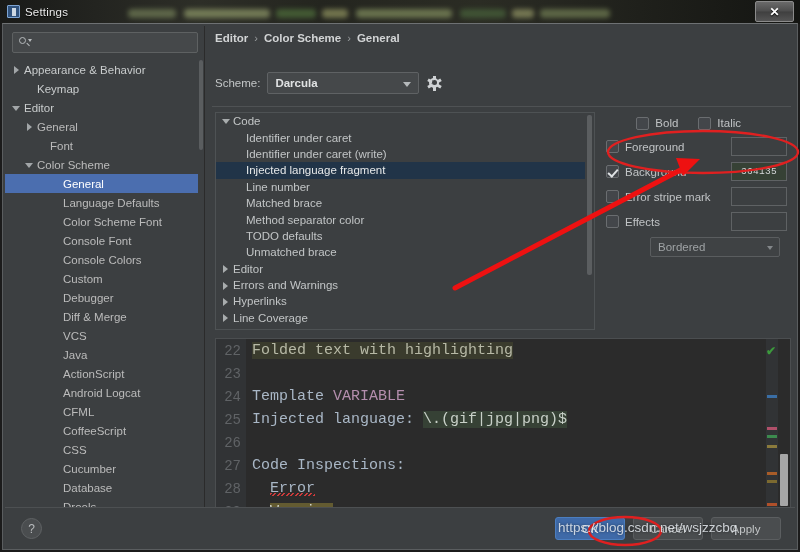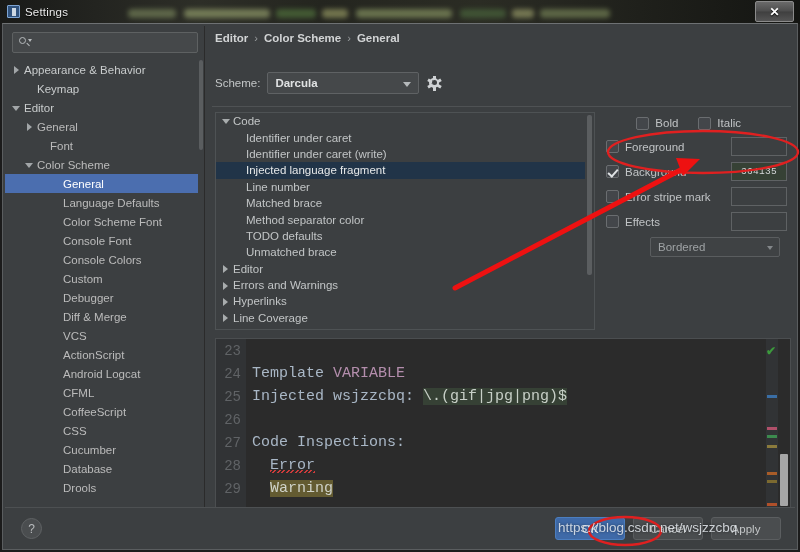--- a/index.html
+++ b/index.html
@@ -434,20 +434,25 @@
             <span>Diff &amp; Merge</span>
           </div>
           <div class="srow">
             <span style="width: 45px; flex: 0 0 auto;"></span>
             <span class="arrow "></span>
             <span>VCS</span>
           </div>
           <div class="srow">
             <span style="width: 45px; flex: 0 0 auto;"></span>
             <span class="arrow "></span>
+            <span>Java</span>
+          </div>
+          <div class="srow">
+            <span style="width: 45px; flex: 0 0 auto;"></span>
+            <span class="arrow "></span>
             <span>ActionScript</span>
           </div>
           <div class="srow">
             <span style="width: 45px; flex: 0 0 auto;"></span>
             <span class="arrow "></span>
             <span>Android Logcat</span>
           </div>
           <div class="srow">
             <span style="width: 45px; flex: 0 0 auto;"></span>
             <span class="arrow "></span>
@@ -627,29 +632,33 @@
           </div>
         </div>
 
       </div>
 
       <div id="preview">
         <div id="gutter"></div>
         <div id="preview-caretline"></div>
         <div id="preview-lines">
             <div class="pline">
+              <span class="pnum">22</span>
+              <span class="ptext"><span class="hl-folded">Folded text with highlighting</span></span>
+            </div>
+            <div class="pline">
               <span class="pnum">23</span>
             </div>
             <div class="pline">
               <span class="pnum">24</span>
               <span class="ptext"><span>Template </span><span class="tok-var">VARIABLE</span></span>
             </div>
             <div class="pline">
               <span class="pnum">25</span>
-              <span class="ptext"><span>Injected wsjzzcbq: </span><span class="hl-injected">\.(gif|jpg|png)$</span></span>
+              <span class="ptext"><span>Injected language: </span><span class="hl-injected">\.(gif|jpg|png)$</span></span>
             </div>
             <div class="pline">
               <span class="pnum">26</span>
               <span class="ptext"><span></span></span>
             </div>
             <div class="pline">
               <span class="pnum">27</span>
               <span class="ptext"><span>Code Inspections:</span></span>
             </div>
             <div class="pline">

